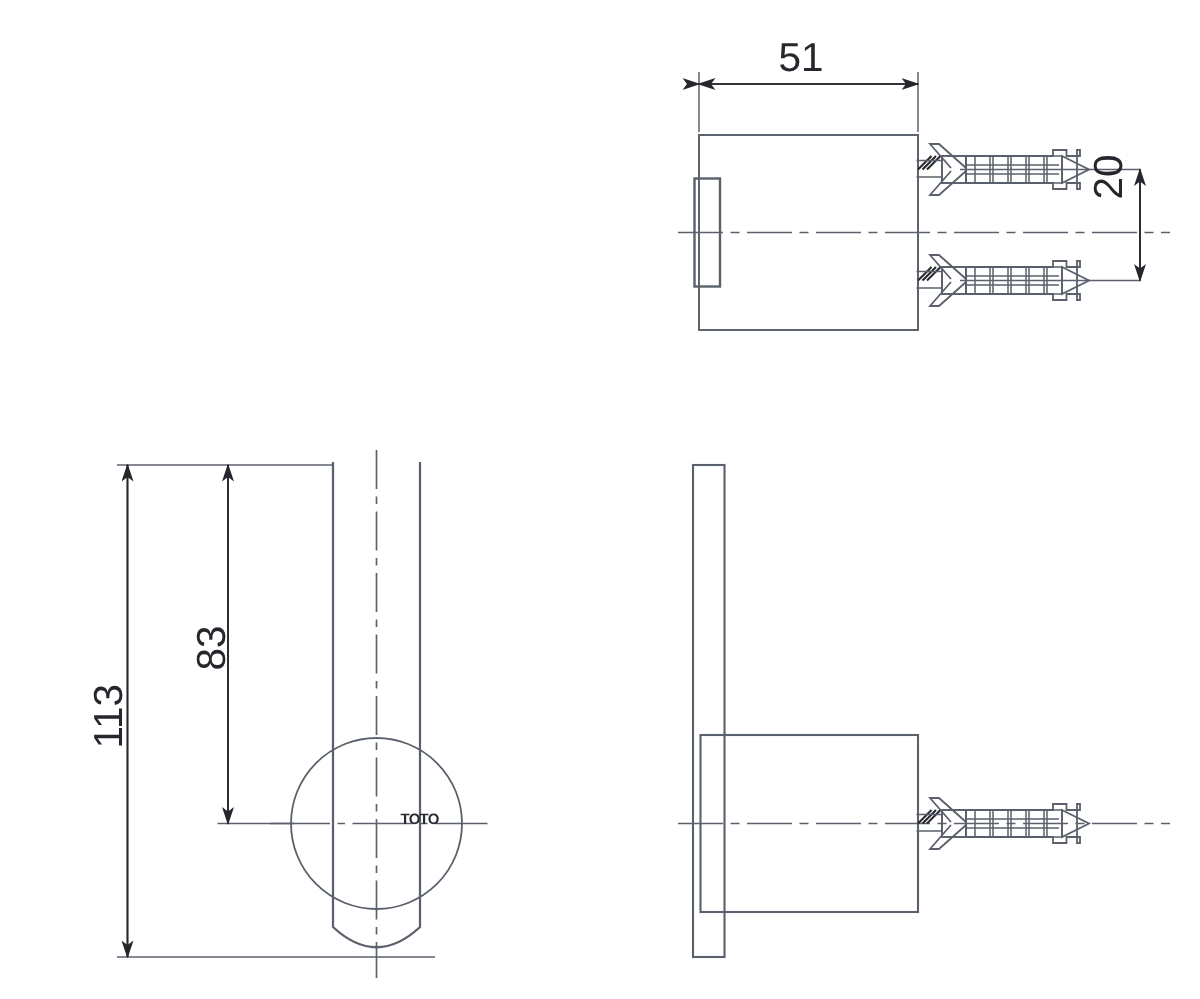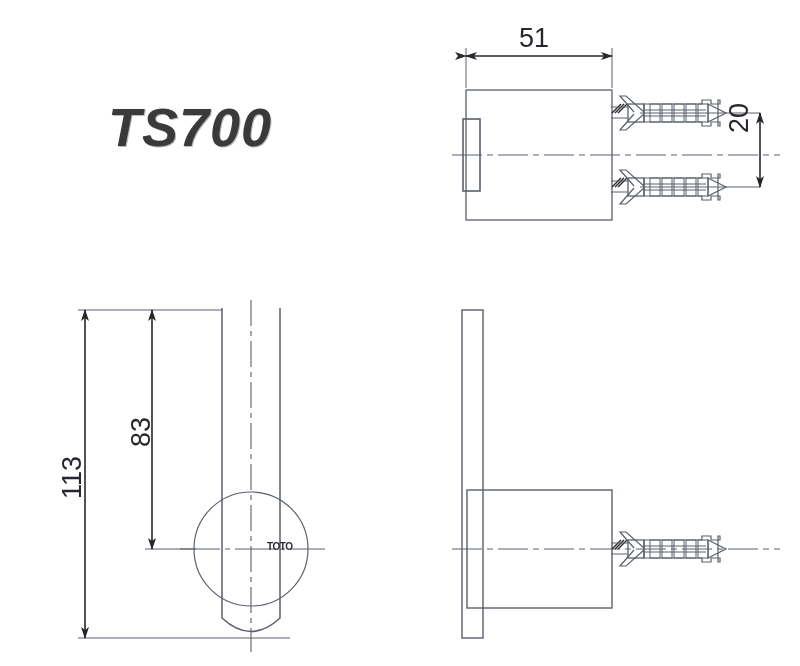--- a/index.html
+++ b/index.html
@@ -73,21 +73,20 @@
     color: #2a2a33;
     white-space: nowrap;
     margin-left: 40px;
   }
 </style>
 </head>
 <body>
 
 <div id="sheet">
 
-  <div class="model-title">TS700</div>
 
   <svg id="drawing-svg" viewBox="0 0 800 666">
     <defs>
       <marker id="arrHead" markerWidth="12" markerHeight="8" refX="11" refY="4" orient="auto" markerUnits="userSpaceOnUse">
         <path d="M0,0 L12,4 L0,8 L3,4 Z" fill="#26262c"></path>
       </marker>
     </defs>
 
     <g stroke="#5a606c" fill="none" stroke-width="1.3">
 

